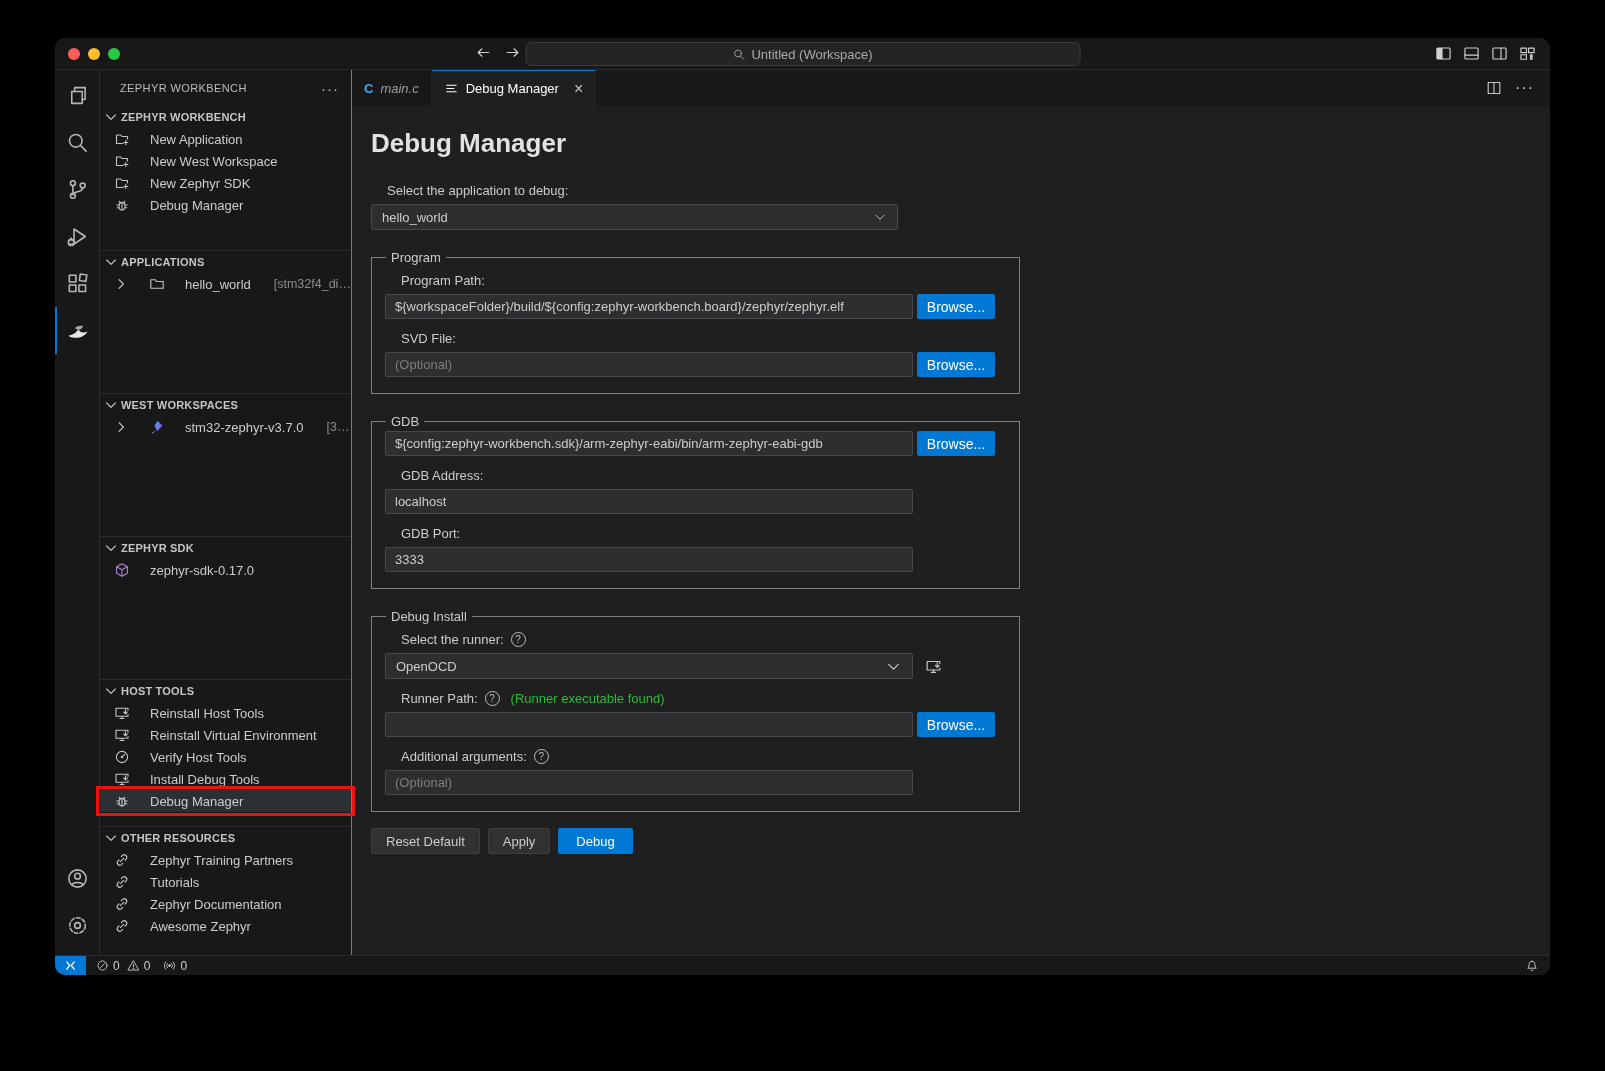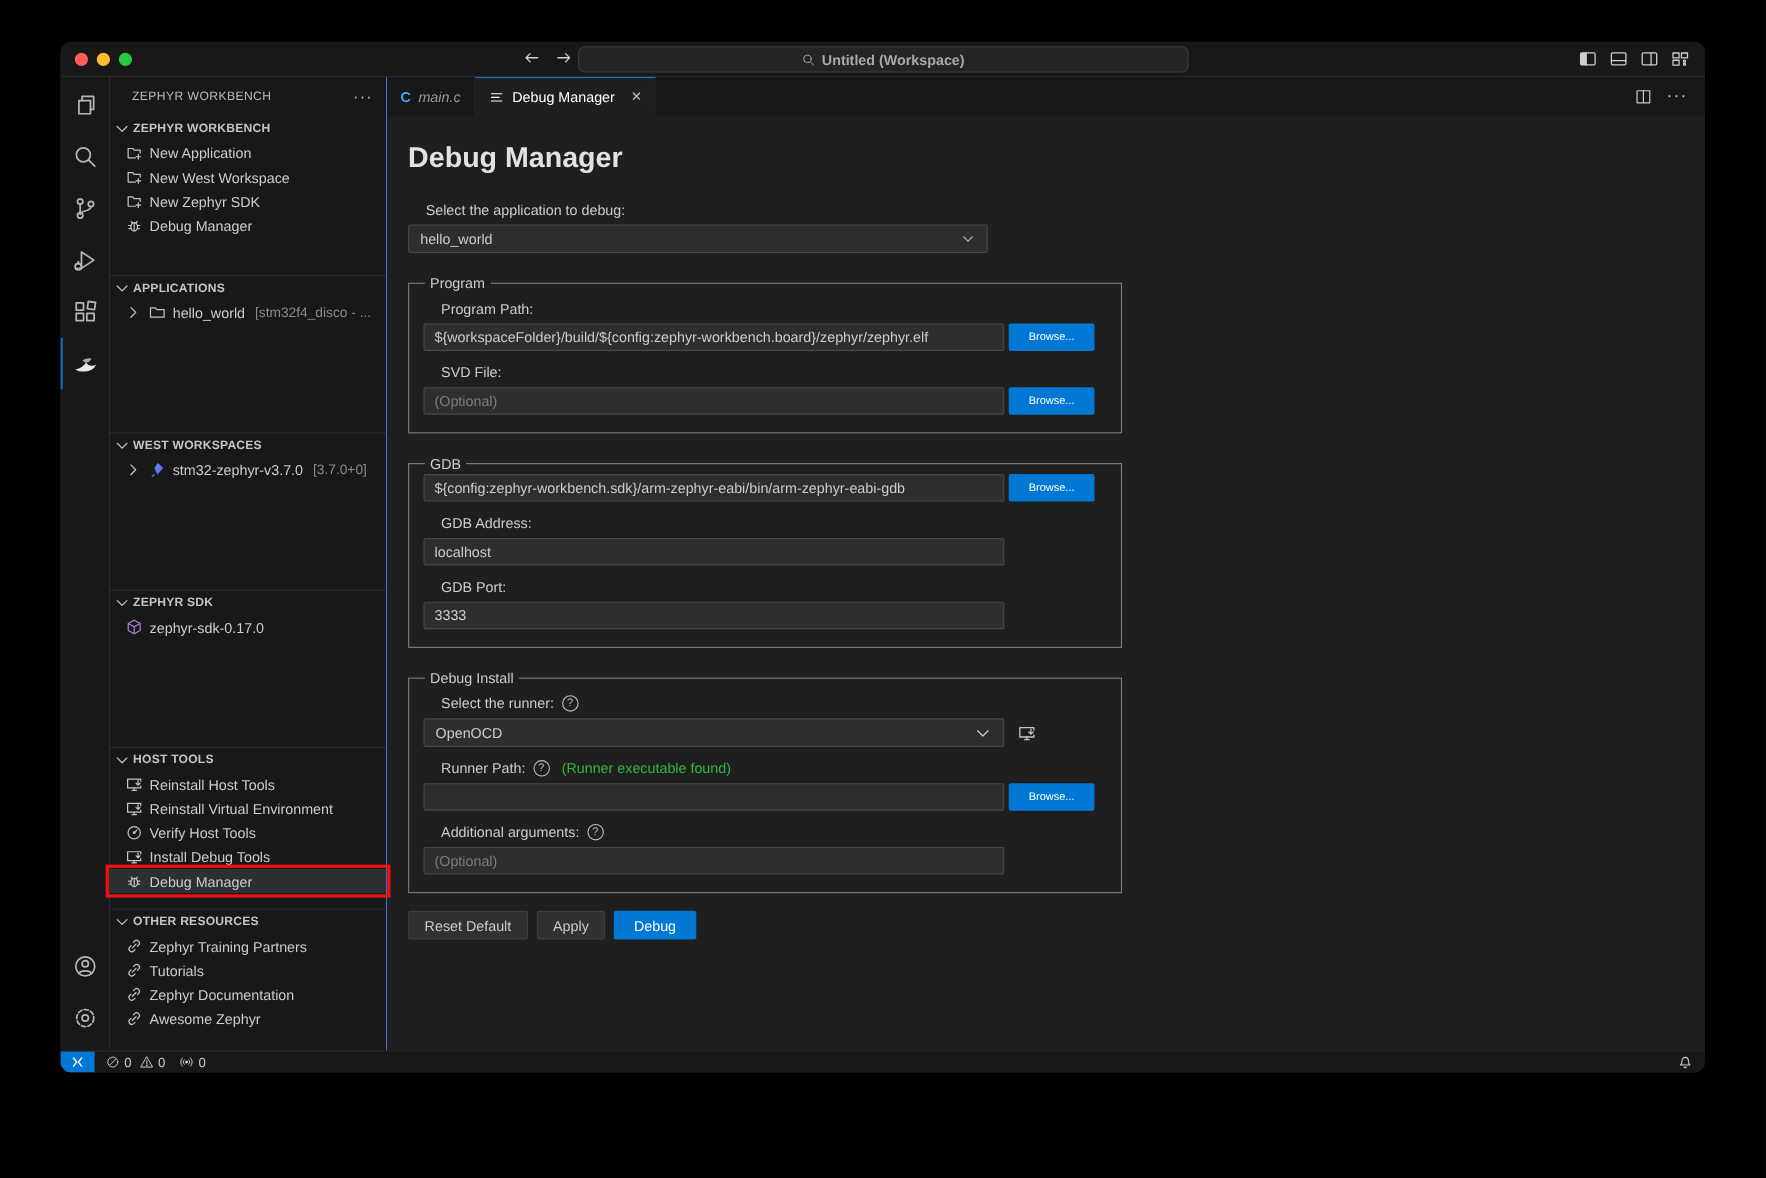--- a/index.html
+++ b/index.html
@@ -1,21 +1,21 @@
 <!DOCTYPE html>
 <html><head>
 <meta charset="utf-8">
 <style>
   html,body{margin:0;padding:0;background:#000;width:1605px;height:1071px;
     font-family:"Liberation Sans",sans-serif;-webkit-font-smoothing:antialiased;overflow:hidden;}
   *{box-sizing:border-box;}
   .window{position:absolute;left:55px;top:38px;width:1495px;height:937px;background:#1f1f1f;
     border-radius:10px;overflow:hidden;display:flex;flex-direction:column;}
   
-  .titlebar{height:32px;background:#181818;border-bottom:1px solid #2b2b2b;position:relative;flex:0 0 32px;font-weight:bold;}
+  .titlebar{height:32px;background:#181818;border-bottom:1px solid #2b2b2b;position:relative;flex:0 0 32px;}
   .traffic{position:absolute;left:13px;top:10px;display:flex;gap:8px;}
   .tl{width:12px;height:12px;border-radius:50%;}
   .nav-arrows{position:absolute;left:420px;top:6px;display:flex;gap:12px;color:#cfcfcf;}
   .nav-arrows .ic svg{width:17px;height:17px;}
   .cmdcenter{position:absolute;left:50%;top:4px;transform:translateX(-50%);width:555px;height:24px;
     background:#242425;border:1px solid #3c3c3c;border-radius:6px;display:flex;align-items:center;
     justify-content:center;gap:6px;color:#a9a9a9;font-size:13px;}
   .cmdcenter .ic svg{width:13px;height:13px;}
   .tb-right{position:absolute;right:14px;top:7px;display:flex;gap:11px;color:#cfcfcf;}
   .tb-right .ic svg{width:17px;height:17px;}
@@ -37,21 +37,21 @@
   .tree{flex:1;font-size:13px;color:#cccccc;overflow:visible;}
   .section + .section{border-top:1px solid #2b2b2b;}
   .section:nth-of-type(2){margin-top:34px;}
   .section:nth-of-type(3){margin-top:98px;}
   .section:nth-of-type(4){margin-top:98px;}
   .section:nth-of-type(5){margin-top:98px;}
   .section:nth-of-type(6){margin-top:14px;}
   .sec-header{height:22px;display:flex;align-items:center;gap:2px;padding-left:3px;
     font-size:11px;font-weight:bold;color:#c5c5c5;letter-spacing:.2px;cursor:pointer;}
   .sec-header .ic svg{width:16px;height:16px;}
-  .row{height:22px;display:flex;align-items:center;gap:6px;padding-left:14px;cursor:pointer;white-space:nowrap;}
+  .row{height:22px;display:flex;align-items:center;gap:20px;padding-left:14px;cursor:pointer;white-space:nowrap;}
   .row.has-chevron{padding-left:13px;}
   .row .ic{flex:0 0 16px;color:#c5c5c5;}
   .row .ic svg{width:16px;height:16px;}
   .row .detail{color:#8b8b8b;font-size:12.5px;margin-left:3px;overflow:hidden;text-overflow:ellipsis;}
   .row.selected{background:#2d3032;}
   .row.annotated{outline:3px solid #ee1111;outline-offset:1px;position:relative;z-index:6;}
   
   .editor{flex:1;display:flex;flex-direction:column;background:#1f1f1f;min-width:0;}
   .tabbar{height:36px;flex:0 0 36px;background:#181818;display:flex;align-items:stretch;}
   .tab{display:flex;align-items:center;gap:7px;padding:0 12px;font-size:13px;color:#9d9d9d;
@@ -71,21 +71,21 @@
     display:flex;align-items:center;padding:0 10px;font-size:13px;color:#cccccc;cursor:pointer;}
   .selectbox .chev{margin-left:auto;color:#c0c0c0;}
   .selectbox .chev svg{width:14px;height:14px;}
   fieldset{border:1px solid #7f7f7f;margin:20px 0 0 0;padding:2px 13px 16px 13px;width:649px;}
   legend{font-size:13px;color:#cccccc;padding:0 5px;margin-left:1px;}
   .input-row{display:flex;align-items:center;gap:4px;}
   .tin{width:528px;height:25px;background:#2d2e30;border:1px solid #45494e;border-radius:2px;
     color:#cccccc;font-size:13px;padding:0 9px;font-family:"Liberation Sans",sans-serif;outline:none;}
   .tin::placeholder{color:#7e7e7e;}
   .btn-browse{height:25px;width:78px;background:#0078d4;border:none;border-radius:2px;color:#fff;
-    font-size:10px;cursor:pointer;font-family:"Liberation Sans",sans-serif;}
+    font-size:14px;cursor:pointer;font-family:"Liberation Sans",sans-serif;}
   .help{width:15px;height:15px;border:1px solid #bdbdbd;border-radius:50%;font-size:10px;display:inline-flex;
     align-items:center;justify-content:center;color:#bdbdbd;flex:0 0 15px;}
   .runner-status{font-size:13px;margin-left:4px;}
   .ds-row{display:flex;align-items:center;gap:12px;}
   .ds-row .ic{color:#c8c8c8;}
   .ds-row .ic svg{width:17px;height:17px;}
   .btnrow{margin-top:16px;display:flex;gap:8px;}
   .btn-sec{height:26px;padding:0 14px;background:#313131;border:1px solid #3f3f3f;border-radius:2px;
     color:#cccccc;font-size:13px;cursor:pointer;font-family:"Liberation Sans",sans-serif;}
   .btn-pri{height:26px;padding:0 18px;background:#0078d4;border:none;border-radius:2px;color:#fff;

